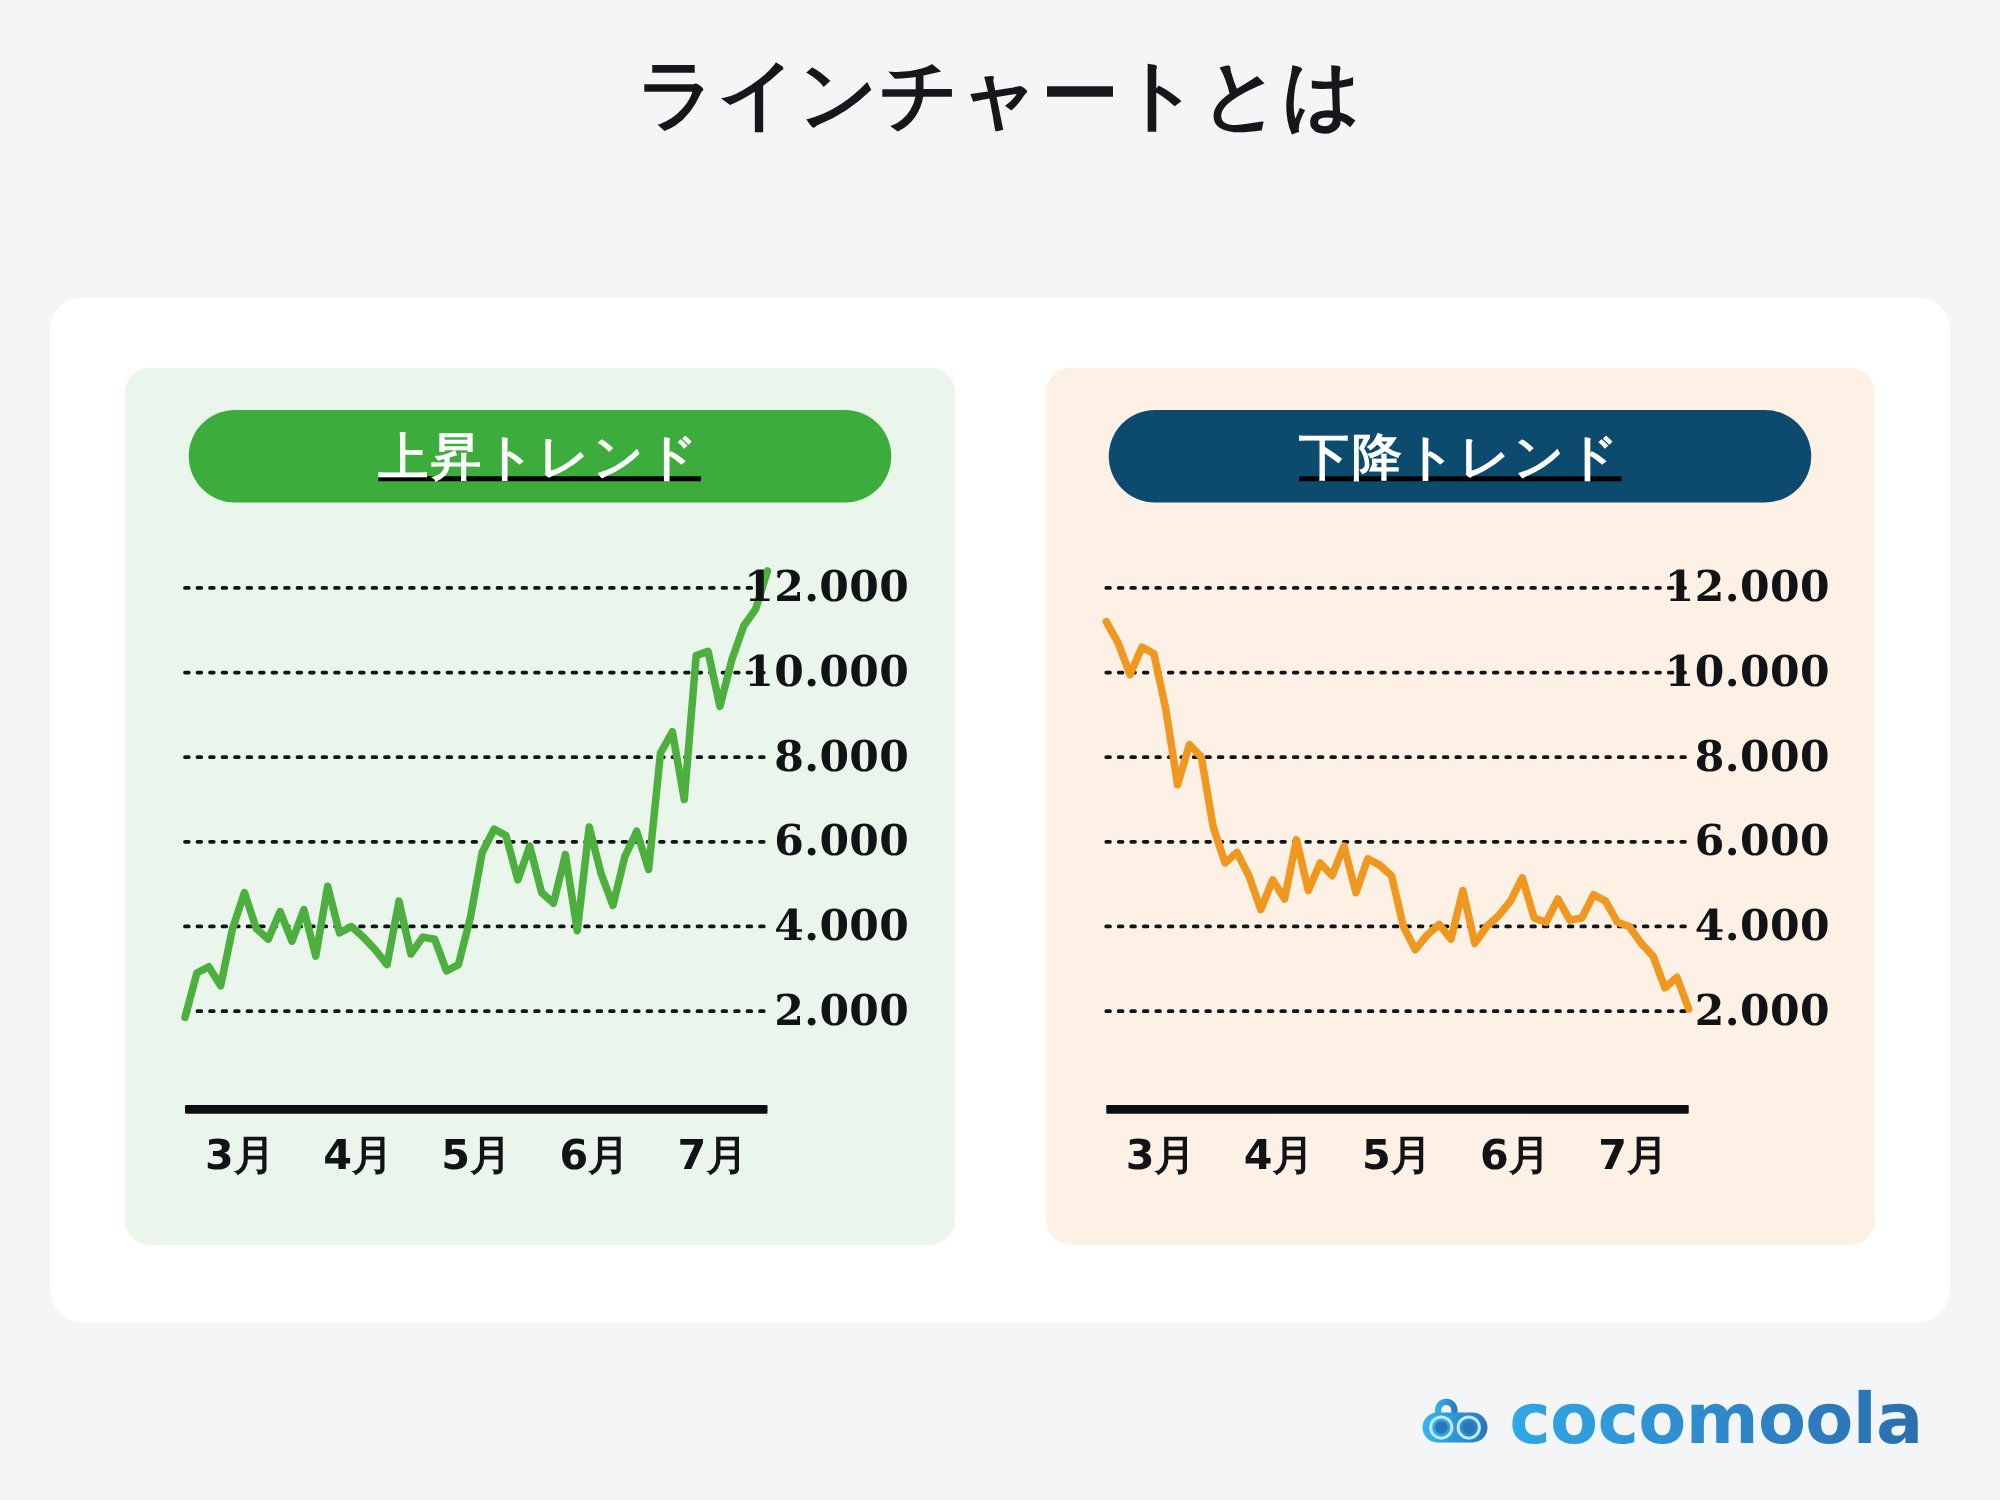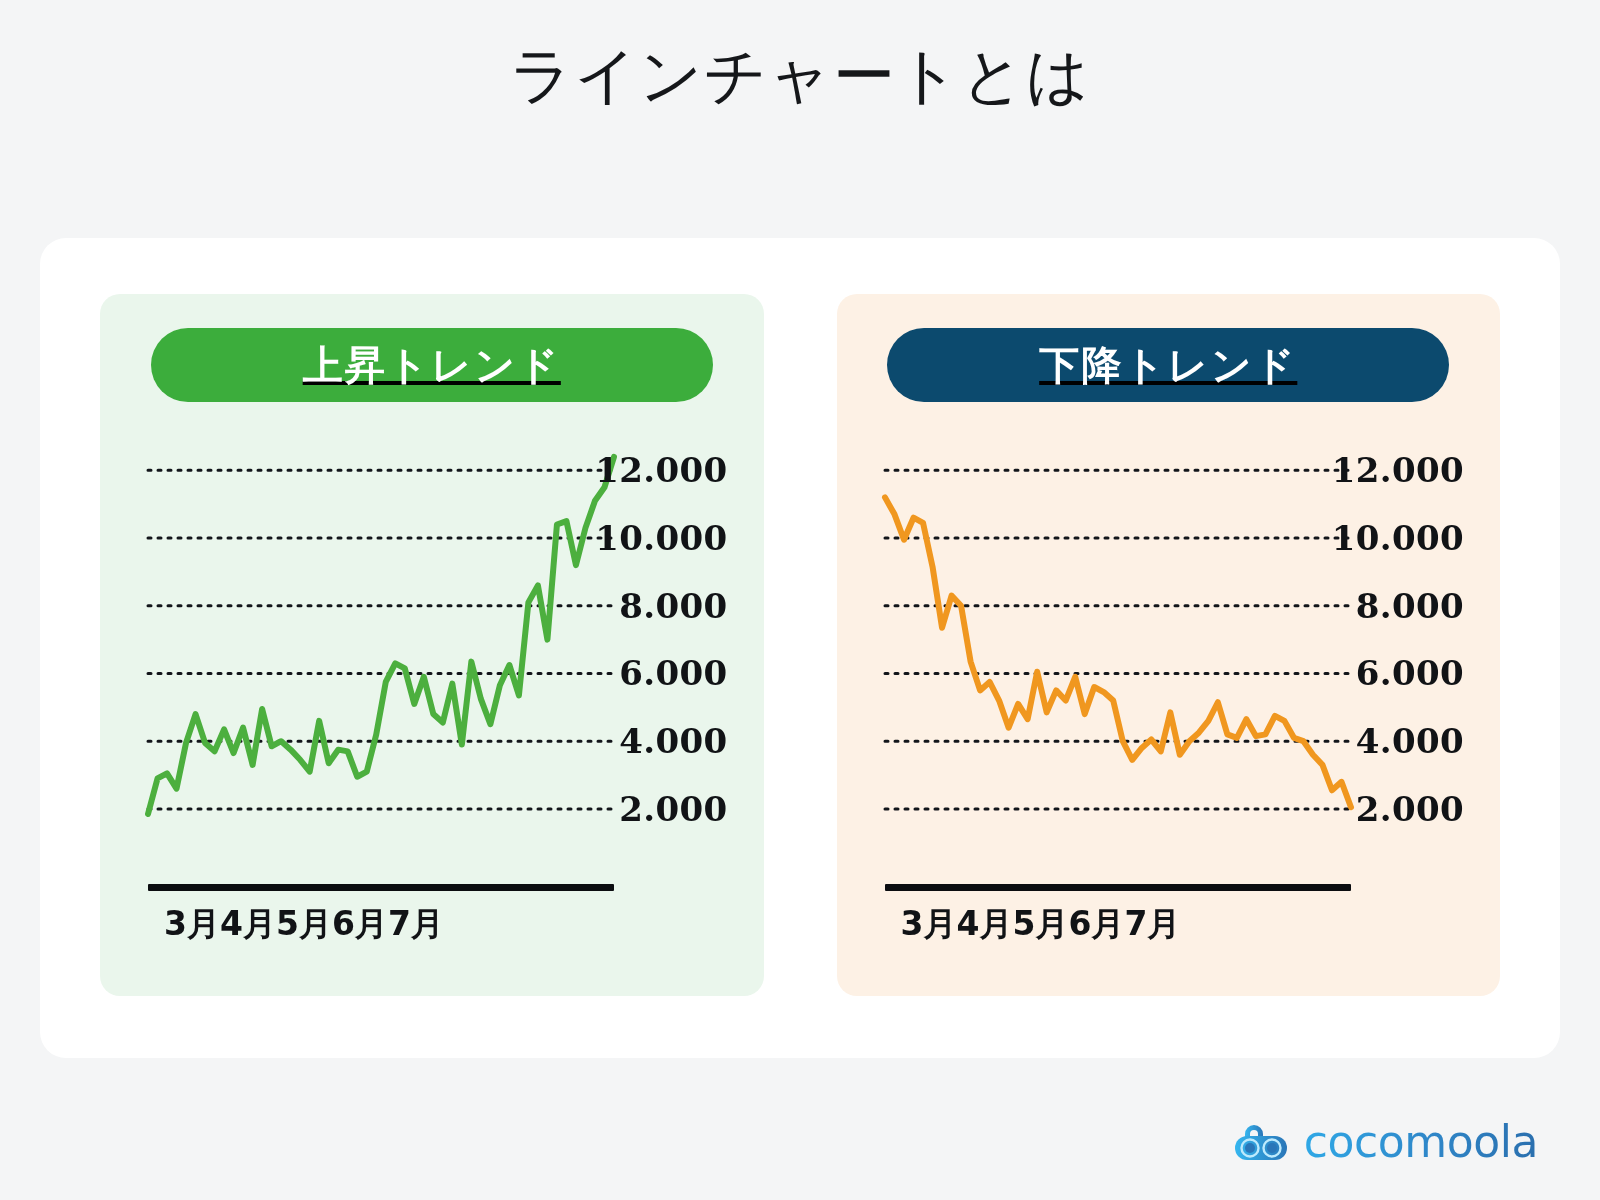--- a/index.html
+++ b/index.html
@@ -21,21 +21,21 @@
     inset: 0;
     display: flex;
     flex-direction: column;
     align-items: center;
   }
 
   
   .page-title {
     font-size: 62px;
     line-height: 1.1;
-    font-weight: 400;
+    font-weight: 700;
     letter-spacing: 0.02em;
     color: #15171a;
     text-align: center;
     font-family: "DejaVu Sans", "Liberation Sans", sans-serif;
   }
 
   
   .panel {
     position: absolute;
     left: 40px;
@@ -138,20 +138,21 @@
     border-radius: 1px;
   }
 
   
   .xlabels {
     position: absolute;
     left: 14px;
     top: 452px;
     width: 466px;
     display: flex;
+    justify-content: space-between;
     padding: 0 16px;
     box-sizing: border-box;
   }
   .xlabel {
     font-size: 33px;
     font-weight: 800;
     color: #111316;
     font-family: "DejaVu Sans", "Liberation Sans", sans-serif;
   }
 
@@ -159,22 +160,22 @@
   .logo {
     position: absolute;
     right: 62px;
     bottom: 36px;
     display: flex;
     align-items: center;
     gap: 16px;
   }
   .logo-mark { display: block; }
   .logo-text {
-    font-size: 44px;
-    font-weight: 400;
+    font-size: 56px;
+    font-weight: 700;
     letter-spacing: -0.01em;
     line-height: 1;
     background: linear-gradient(90deg, #2fa8e6 0%, #2f86c8 55%, #2a6fae 100%);
     -webkit-background-clip: text;
     background-clip: text;
     color: transparent;
     font-family: "DejaVu Sans", "Liberation Sans", sans-serif;
     text-align: center;
   }
 </style>

